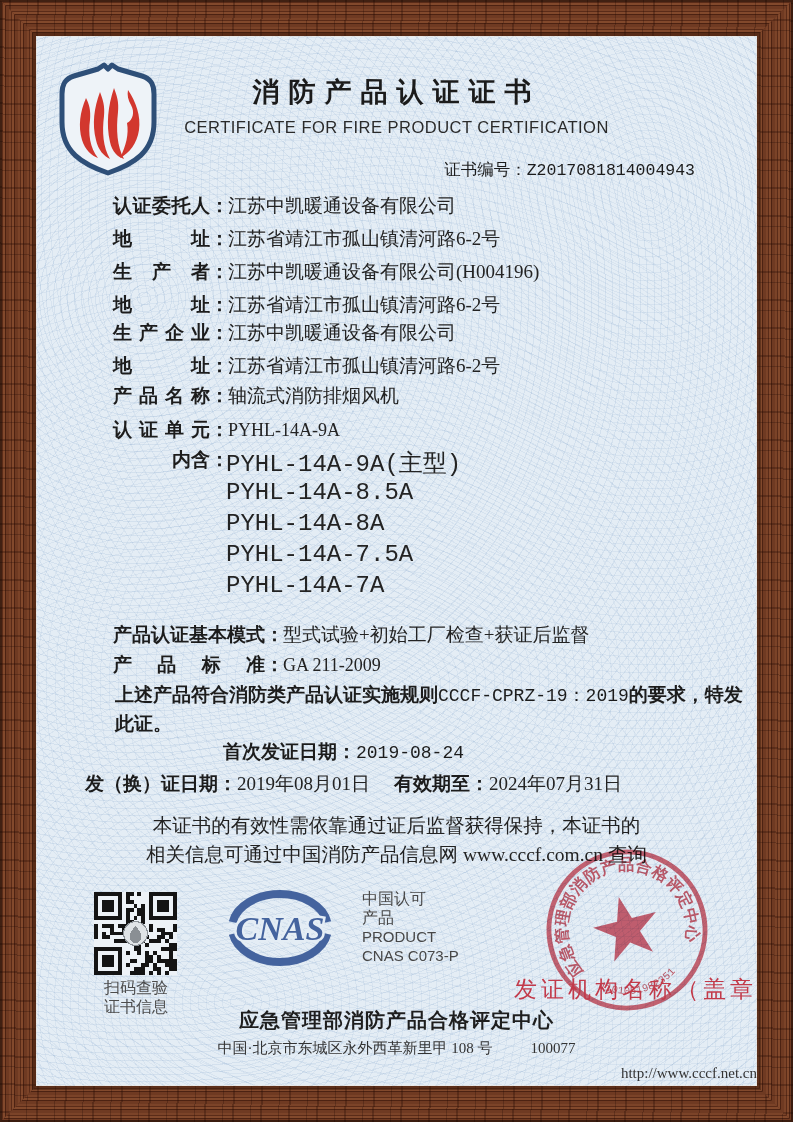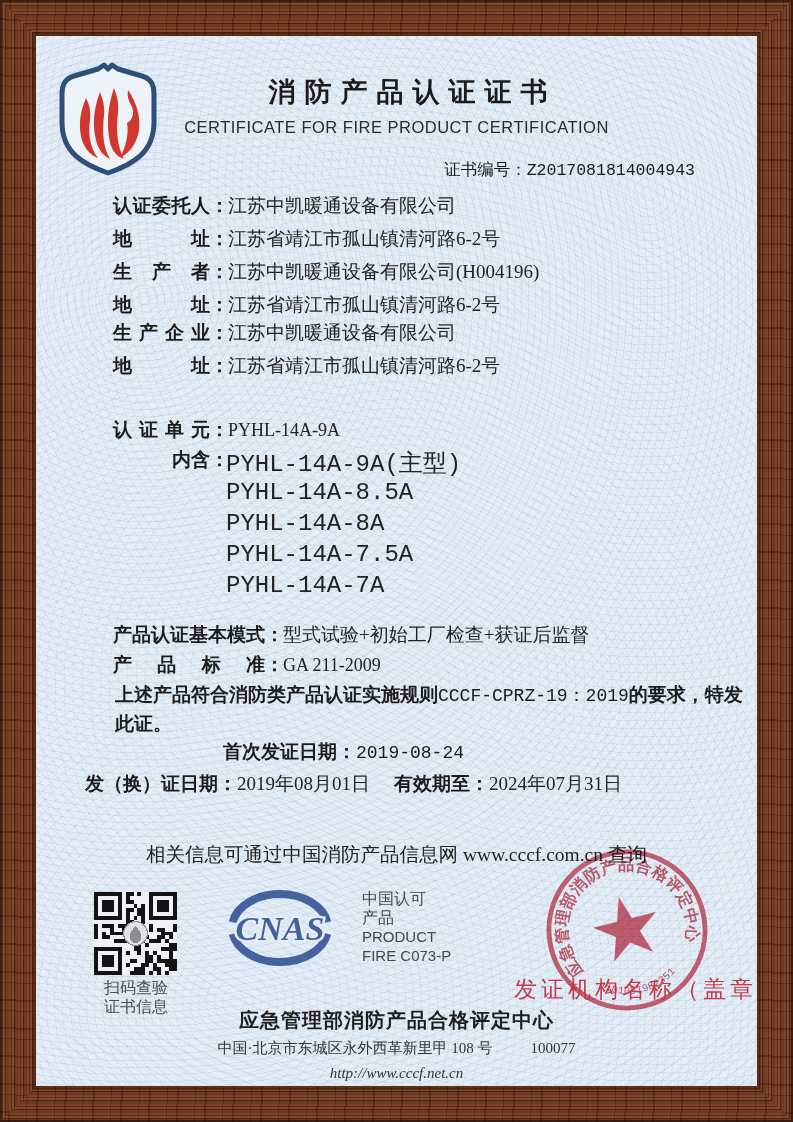--- a/index.html
+++ b/index.html
@@ -24,21 +24,21 @@
   .fr-edge{position:absolute;inset:0;box-shadow:inset 0 0 0 2px rgba(16,4,0,.55);pointer-events:none;z-index:6;}
   
   .paper{position:absolute;inset:36px;background-color:#e4edf5;overflow:hidden;
     background-image:
       repeating-radial-gradient(circle at 15% 25%, rgba(0,0,0,0) 0 6px, rgba(125,160,200,.16) 6px 7px),
       repeating-radial-gradient(circle at 85% 15%, rgba(0,0,0,0) 0 7px, rgba(125,160,200,.13) 7px 8px),
       repeating-radial-gradient(circle at 50% 62%, rgba(0,0,0,0) 0 8px, rgba(125,160,200,.11) 8px 9px),
       repeating-radial-gradient(circle at 28% 92%, rgba(0,0,0,0) 0 7px, rgba(125,160,200,.12) 7px 8px);}
   .abs{position:absolute;}
   .title{left:0;width:100%;top:38px;text-align:center;font-family:"Liberation Serif",serif;
-         font-weight:bold;font-size:27px;letter-spacing:9px;color:#1b1b1b;white-space:nowrap;padding-left:16px;}
+         font-weight:bold;font-size:27px;letter-spacing:9px;color:#1b1b1b;white-space:nowrap;}
   .subtitle{left:0;width:100%;top:82px;text-align:center;font-size:16.5px;color:#2a2a2a;letter-spacing:.5px;}
   .certno{right:62px;top:123px;font-size:16.5px;color:#1c1c1c;font-family:"Liberation Serif",serif;white-space:nowrap;}
   .mono{font-family:"Liberation Mono",monospace;}
   .row{left:77px;font-size:19px;color:#1c1c1c;white-space:nowrap;}
   .lab{display:inline-block;width:97px;text-align:justify;text-align-last:justify;font-weight:bold;vertical-align:bottom;}
   .rules .lab{width:152px;}
   .inner-lab{text-align:right;text-align-last:right;}
   .col{display:inline-block;width:18px;font-weight:bold;}
   .val{font-family:"Liberation Serif",serif;color:#232323;}
   .model{left:190px;font-size:24px;color:#232323;white-space:nowrap;}
@@ -49,21 +49,21 @@
   .dateline .gap{display:inline-block;width:24px;}
   .notice{left:0;width:100%;text-align:center;font-size:19.5px;color:#222;font-family:"Liberation Serif",serif;white-space:nowrap;}
   .qrcap{left:40px;width:120px;text-align:center;font-size:16px;line-height:19px;color:#4c4c4c;}
   .cnas-txt{left:326px;top:853px;font-size:16px;line-height:19px;color:#474747;white-space:nowrap;}
   .cnas-txt .en{font-size:15px;}
   .seal-overlay{left:478px;top:938px;width:270px;font-size:23px;letter-spacing:4px;color:#c23a4a;
                 font-family:"Liberation Serif",serif;white-space:nowrap;z-index:4;}
   .orgname{left:0;width:100%;top:971px;text-align:center;font-weight:bold;font-size:20px;letter-spacing:1px;color:#1e1e1e;}
   .orgaddr{left:0;width:100%;top:1003px;text-align:center;font-size:15px;color:#333;font-family:"Liberation Serif",serif;}
   .orgaddr .pc{display:inline-block;margin-left:38px;}
-  .orgweb{left:0;width:100%;top:1029px;text-align:center;font-size:15px;color:#333;font-family:"Liberation Serif",serif;font-style:italic;}
+  .orgweb{left:0;width:100%;top:1029px;text-align:right;font-size:15px;color:#333;font-family:"Liberation Serif",serif;}
   .stampbox{left:496px;top:799px;width:190px;height:190px;z-index:3;opacity:.92;mix-blend-mode:multiply;}
 </style>
 </head>
 <body>
 
 <div class="page">
   <div class="fr fr-h fr-top"></div>
   <div class="fr fr-h fr-bottom"></div>
   <div class="fr fr-v fr-left"></div>
   <div class="fr fr-v fr-right"></div>
@@ -83,38 +83,40 @@
     <div class="abs title">消防产品认证证书</div>
     <div class="abs subtitle">CERTIFICATE FOR FIRE PRODUCT CERTIFICATION</div>
     <div class="abs certno"><span>证书编号：</span><span class="mono">Z2017081814004943</span></div>
 
     <div class="abs row" style="top:157px"><span class="lab">认证委托人</span><span class="col">：</span><span class="val">江苏中凯暖通设备有限公司</span></div>
     <div class="abs row" style="top:190px"><span class="lab">地址</span><span class="col">：</span><span class="val">江苏省靖江市孤山镇清河路6-2号</span></div>
     <div class="abs row" style="top:223px"><span class="lab">生产者</span><span class="col">：</span><span class="val">江苏中凯暖通设备有限公司(H004196)</span></div>
     <div class="abs row" style="top:256px"><span class="lab">地址</span><span class="col">：</span><span class="val">江苏省靖江市孤山镇清河路6-2号</span></div>
     <div class="abs row" style="top:284px"><span class="lab">生产企业</span><span class="col">：</span><span class="val">江苏中凯暖通设备有限公司</span></div>
     <div class="abs row" style="top:317px"><span class="lab">地址</span><span class="col">：</span><span class="val">江苏省靖江市孤山镇清河路6-2号</span></div>
+    <div class="abs row" style="top:347px"><span class="lab">产品名称</span><span class="col">：</span><span class="val">轴流式消防排烟风机</span></div>
     <div class="abs row" style="top:381px"><span class="lab">认证单元</span><span class="col">：</span><span class="val mono" style="font-size:18px">PYHL-14A-9A</span></div>
 
     <div class="abs row" style="top:411px"><span class="lab inner-lab">内含</span><span class="col">：</span></div>
     <div class="abs model mono" style="top:411px">PYHL-14A-9A(主型)</div>
     <div class="abs model mono" style="top:443px">PYHL-14A-8.5A</div>
     <div class="abs model mono" style="top:474px">PYHL-14A-8A</div>
     <div class="abs model mono" style="top:505px">PYHL-14A-7.5A</div>
     <div class="abs model mono" style="top:536px">PYHL-14A-7A</div>
 
     <div class="abs row rules" style="top:586px"><span class="lab">产品认证基本模式</span><span class="col">：</span><span class="val">型式试验+初始工厂检查+获证后监督</span></div>
     <div class="abs row rules" style="top:616px"><span class="lab">产品标准</span><span class="col">：</span><span class="val mono" style="font-size:18px">GA 211-2009</span></div>
 
     <div class="abs stmt" style="top:646px"><span class="b">上述产品符合消防类产品认证实施规则</span><span class="mono" style="font-size:18px">CCCF-CPRZ-19：2019</span><span class="b">的要求，特发</span></div>
     <div class="abs stmt b" style="top:675px;font-weight:bold">此证。</div>
 
     <div class="abs dateline" style="left:187px;top:703px"><span class="b">首次发证日期：</span><span class="mono" style="font-size:18px">2019-08-24</span></div>
     <div class="abs dateline" style="left:49px;top:735px"><span class="b">发（换）证日期：</span><span class="val">2019年08月01日</span><span class="gap"></span><span class="b">有效期至：</span><span class="val">2024年07月31日</span></div>
 
+    <div class="abs notice" style="top:776px">本证书的有效性需依靠通过证后监督获得保持，本证书的</div>
     <div class="abs notice" style="top:805px">相关信息可通过中国消防产品信息网 www.cccf.com.cn 查询</div>
 
     <svg id="qr-svg" class="abs" style="left:58px;top:856px" width="83" height="83" viewBox="0 0 21 21" shape-rendering="crispEdges">
         <rect x="0" y="0" width="21" height="21" fill="#edf2f7"></rect>
         <rect x="8" y="0" width="1" height="1" fill="#141414"></rect>
         <rect x="9" y="0" width="1" height="1" fill="#141414"></rect>
         <rect x="11" y="0" width="1" height="1" fill="#141414"></rect>
         <rect x="8" y="1" width="1" height="1" fill="#141414"></rect>
         <rect x="8" y="2" width="1" height="1" fill="#141414"></rect>
         <rect x="9" y="2" width="1" height="1" fill="#141414"></rect>
@@ -255,21 +257,21 @@
 
     <svg class="abs" style="left:190px;top:850px" width="108" height="84" viewBox="0 0 108 84">
       <path d="M6.73,36.1 A48,34 0 0 1 101.27,36.1" fill="none" stroke="#44639e" stroke-width="8"></path>
       <path d="M101.27,47.9 A48,34 0 0 1 6.73,47.9" fill="none" stroke="#44639e" stroke-width="8"></path>
       <text x="54" y="54" text-anchor="middle" font-family="Liberation Serif,serif" font-style="italic" font-weight="bold" font-size="34" fill="#44639e" stroke="#e4edf5" stroke-width="5" paint-order="stroke">CNAS</text>
     </svg>
     <div class="abs cnas-txt">
       <div>中国认可</div>
       <div>产品</div>
       <div class="en">PRODUCT</div>
-      <div class="en">FIRE C073-P</div>
+      <div class="en">CNAS C073-P</div>
     </div>
 
     <svg class="abs stampbox" viewBox="0 0 190 190">
       <g transform="rotate(-14 95 95)" opacity="0.9">
         <circle cx="95" cy="95" r="78" fill="none" stroke="#d14a59" stroke-width="5"></circle>
         <polygon transform="translate(95,95)" fill="#cf4556" points="0,-34 7.64,-10.52 32.34,-10.51 12.36,4.02 19.99,27.51 0,13 -19.99,27.51 -12.36,4.02 -32.34,-10.51 -7.64,-10.52"></polygon>
         <defs>
           <path id="arcTop" d="M43.04,125 A60,60 0 1 1 146.96,125" fill="none"></path>
           <path id="arcBot" d="M53.86,144.03 A64,64 0 0 0 136.14,144.03" fill="none"></path>
         </defs>

